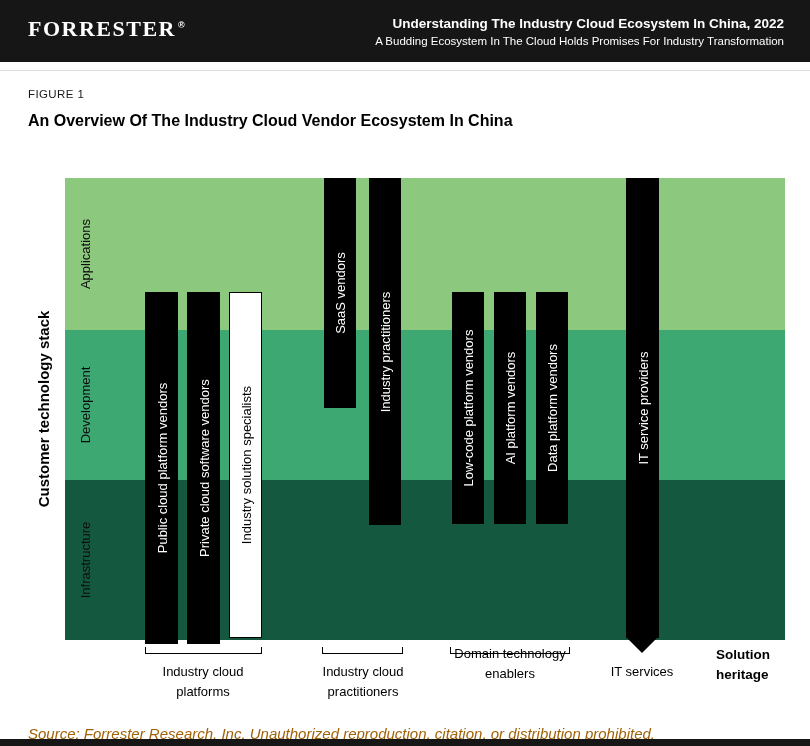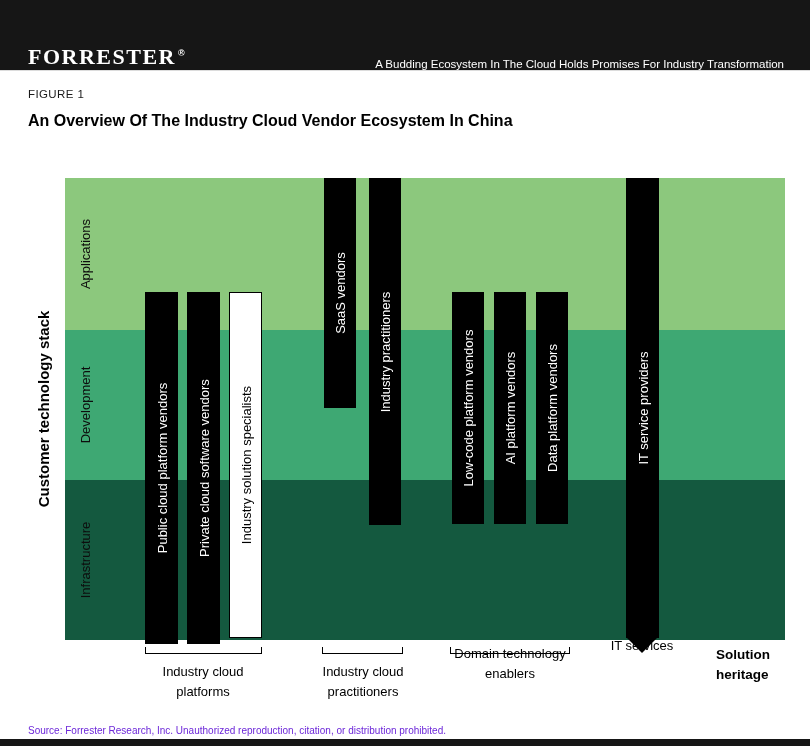--- a/index.html
+++ b/index.html
@@ -1,21 +1,21 @@
 <!DOCTYPE html>
 <html><head>
 <meta charset="utf-8">
 <style>
   * { margin:0; padding:0; box-sizing:border-box; }
   html,body { background:#ffffff; }
   body { font-family:"Liberation Sans", sans-serif; color:#000; }
   .page { position:relative; width:810px; height:746px; background:#fff; overflow:hidden; }
 
-  .topbar { position:absolute; left:0; top:0; width:810px; height:70px; background:#161616; color:#fff;
-            display:flex; align-items:flex-end; justify-content:space-between; padding:8px 26px 0 28px; }
+  .topbar { position:absolute; left:0; top:0; width:810px; height:62px; background:#161616; color:#fff;
+            display:flex; align-items:flex-start; justify-content:space-between; padding:16px 26px 0 28px; }
   .logo { font-family:"Liberation Serif", serif; font-weight:bold; font-size:22px; letter-spacing:1.5px; }
   .logo sup { font-size:9px; margin-left:2px; font-family:"Liberation Sans", sans-serif; }
   .head-right { text-align:right; }
   .head-title { font-size:13.5px; font-weight:bold; }
   .head-sub { font-size:11.5px; margin-top:4px; }
 
   .header-rule { position:absolute; top:70px; left:0; width:810px; height:1px; background:#dcdcdc; }
 
   .figure-label { position:absolute; left:28px; top:88px; font-size:11.5px; letter-spacing:0.4px; color:#1a1a1a; }
   .figure-title { position:absolute; left:28px; top:112px; font-size:16px; font-weight:bold; color:#000; }
@@ -37,33 +37,34 @@
 
   .down-arrow { position:absolute; width:0; height:0;
                 border-left:16.5px solid transparent; border-right:16.5px solid transparent;
                 border-top:16px solid #000; }
 
   .bracket { position:absolute; height:7px; border:1.5px solid #000; border-top:none; }
 
   .group-label { position:absolute; text-align:center; font-size:13px; line-height:1.5; color:#000; }
   .heritage { position:absolute; font-size:13.5px; font-weight:bold; line-height:1.5; }
 
-  .source { position:absolute; left:28px; top:725px; font-size:10px; color:#6d28d9; }
+  .source { position:absolute; left:28px; top:725px; font-size:15px; color:#a16207;font-style:italic; }
   .bottom-bar { position:absolute; left:0; top:739px; width:810px; height:7px; background:#161616; }
 </style>
 </head>
 <body>
 
 <div class="page">
 
   <header class="topbar">
     <div class="logo">
       <span>FORRESTER</span><sup>®</sup>
     </div>
     <div class="head-right">
+      <div class="head-title">Understanding The Industry Cloud Ecosystem In China, 2022</div>
       <div class="head-sub">A Budding Ecosystem In The Cloud Holds Promises For Industry Transformation</div>
     </div>
   </header>
 
   <div class="header-rule"></div>
 
   <div class="figure-label">FIGURE 1</div>
   <h1 class="figure-title">An Overview Of The Industry Cloud Vendor Ecosystem In China</h1>
 
   <div class="stack-axis">
@@ -111,20 +112,20 @@
   </div>
   <div class="down-arrow" style="left:626px; top:637px;"></div>
 
   <div class="bracket" style="left:145px; top:647px; width:117px;"></div>
   <div class="bracket" style="left:322px; top:647px; width:81px;"></div>
   <div class="bracket" style="left:450px; top:647px; width:120px;"></div>
 
   <div class="group-label" style="left:138px; top:662px; width:130px;">Industry cloud platforms</div>
   <div class="group-label" style="left:298px; top:662px; width:130px;">Industry cloud practitioners</div>
   <div class="group-label" style="left:435px; top:644px; width:150px;">Domain technology enablers</div>
-  <div class="group-label" style="left:597px; top:636px; width:90px;">IT services</div>
+  <div class="group-label" style="left:597px; top:662px; width:90px;">IT services</div>
 
   <div class="heritage" style="left:716px; top:645px; width:80px;">Solution heritage</div>
 
   <div class="source">Source: Forrester Research, Inc. Unauthorized reproduction, citation, or distribution prohibited.</div>
   <div class="bottom-bar"></div>
 
 </div>
 
 </body></html>

